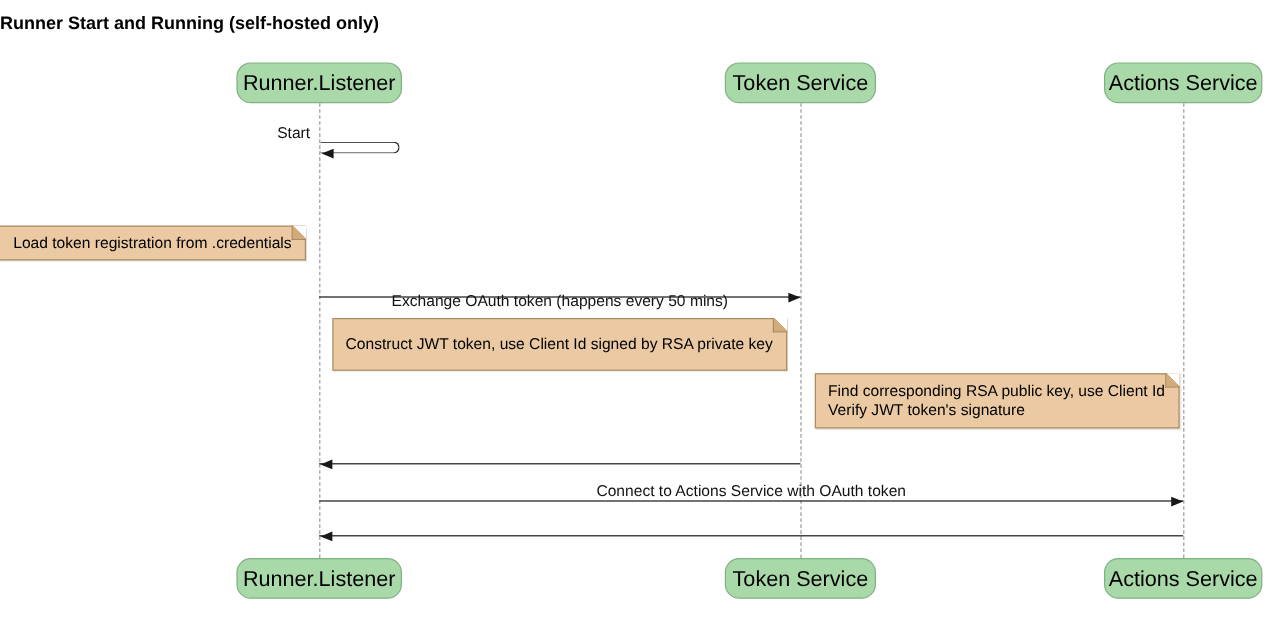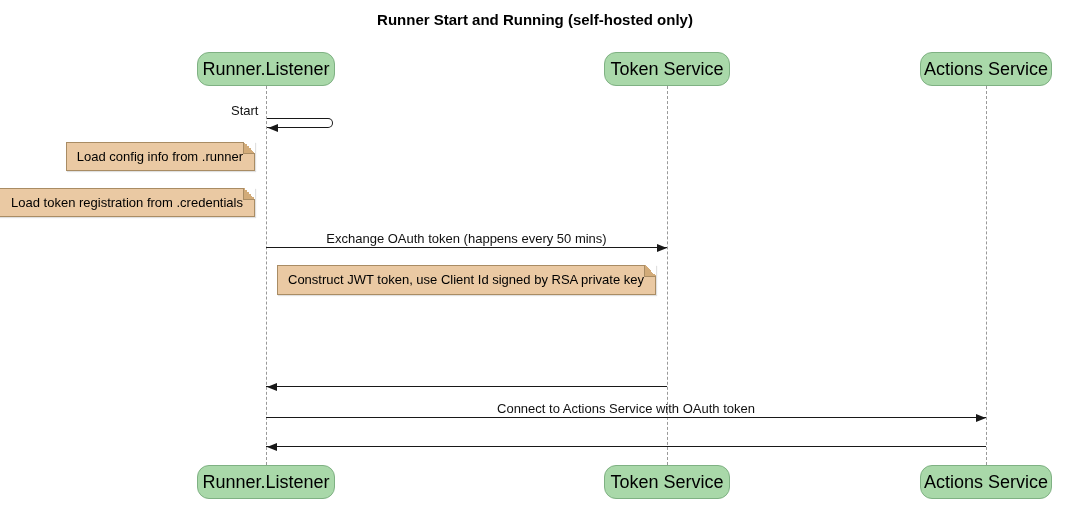--- a/index.html
+++ b/index.html
@@ -9,21 +9,21 @@
     --note-border: #a98c64;
     --note-fold: #d2ab79;
     --lifeline: #999999;
     --line: #181818;
     --text: #111111;
   }
   * { margin:0; padding:0; box-sizing:border-box; }
   body { background:#ffffff; font-family:"Liberation Sans", sans-serif; color:var(--text); }
   .diagram { position:relative; width:1070px; height:525px; background:#ffffff; overflow:hidden; }
 
-  .title { position:absolute; top:11px; left:0; width:100%; text-align:center;
+  .title { position:absolute; top:11px; left:0; width:100%; 
            font-size:15px; font-weight:bold; color:#000; }
 
   .lifeline { position:absolute; top:86px; height:379px; width:0;
               border-left:1px dashed var(--lifeline); }
 
   .participant { position:absolute; height:34px; display:flex; align-items:center; justify-content:center;
                  background:var(--participant-fill); border:1px solid var(--participant-border);
                  border-radius:12px; font-size:18px; color:#000; }
 
   .msg-label { position:absolute; font-size:13px; line-height:15px; text-align:center; color:var(--text); white-space:nowrap; }
@@ -60,39 +60,40 @@
   <div class="lifeline" style="left:986px;"></div>
 
   <div class="participant" style="left:197px; top:52px; width:138px;">Runner.Listener</div>
   <div class="participant" style="left:604px; top:52px; width:126px;">Token Service</div>
   <div class="participant" style="left:920px; top:52px; width:132px;">Actions Service</div>
 
   <div class="self-label" style="left:231px; top:103px;">Start</div>
   <div class="self-loop" style="left:267px; top:118px; width:66px; height:10px;"></div>
   <div class="arrow-left" style="left:268px; top:124px;"></div>
 
-  <div class="note" style="right:815px; top:142px; height:29px;">
-    <span class="fold"></span>
-    <span>Load config info from .runner</span>
-  </div>
 
   <div class="note" style="right:815px; top:188px; height:29px;padding-left:12px;">
     <span class="fold"></span>
     <span>Load token registration from .credentials</span>
   </div>
 
-  <div class="msg-label" style="left:266px; width:401px; top:231px;text-align:center;">Exchange OAuth token (happens every 50 mins)</div>
+  <div class="msg-label" style="left:266px; width:401px; top:243px;text-align:center;">Exchange OAuth token (happens every 50 mins)</div>
   <div class="msg-line" style="left:266px; width:401px; top:247px;"></div>
   <div class="arrow-right" style="left:657px; top:244px;"></div>
 
-  <div class="note" style="left:277px; top:265px; height:30px;">
+  <div class="note" style="left:277px; top:265px; height:44px;">
     <span class="fold"></span>
     <span>Construct JWT token, use Client Id signed by RSA private key</span>
   </div>
 
+  <div class="note note-multi" style="left:679px; top:311px; height:46px;">
+    <span class="fold"></span>
+    <div>Find corresponding RSA public key, use Client Id</div>
+    <div>Verify JWT token's signature</div>
+  </div>
 
   <div class="msg-line" style="left:266px; width:401px; top:386px;"></div>
   <div class="arrow-left" style="left:267px; top:383px;"></div>
 
   <div class="msg-label" style="left:266px; width:720px; top:401px;">Connect to Actions Service with OAuth token</div>
   <div class="msg-line" style="left:266px; width:720px; top:417px;"></div>
   <div class="arrow-right" style="left:976px; top:414px;"></div>
 
   <div class="msg-line" style="left:266px; width:720px; top:446px;"></div>
   <div class="arrow-left" style="left:267px; top:443px;"></div>

